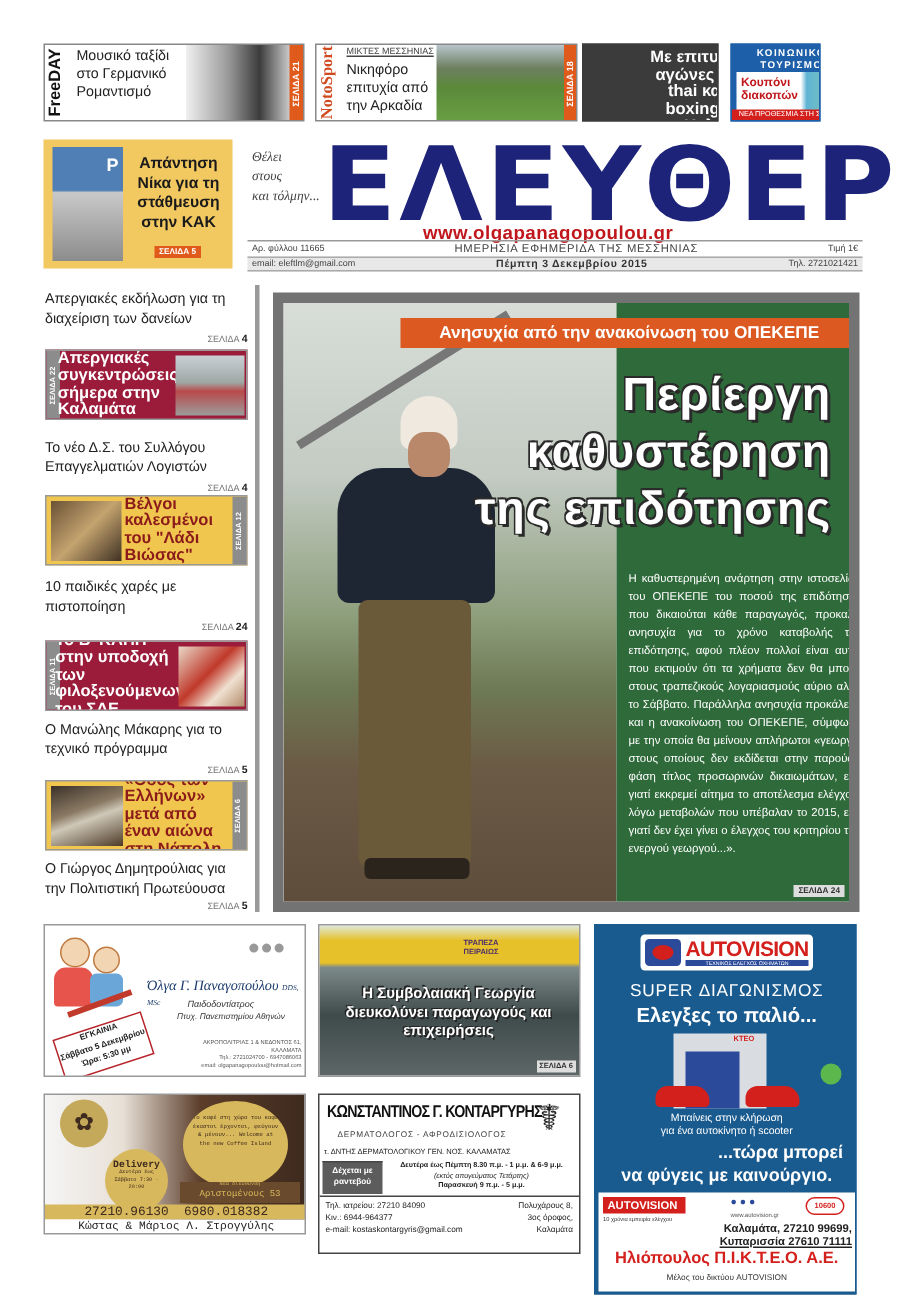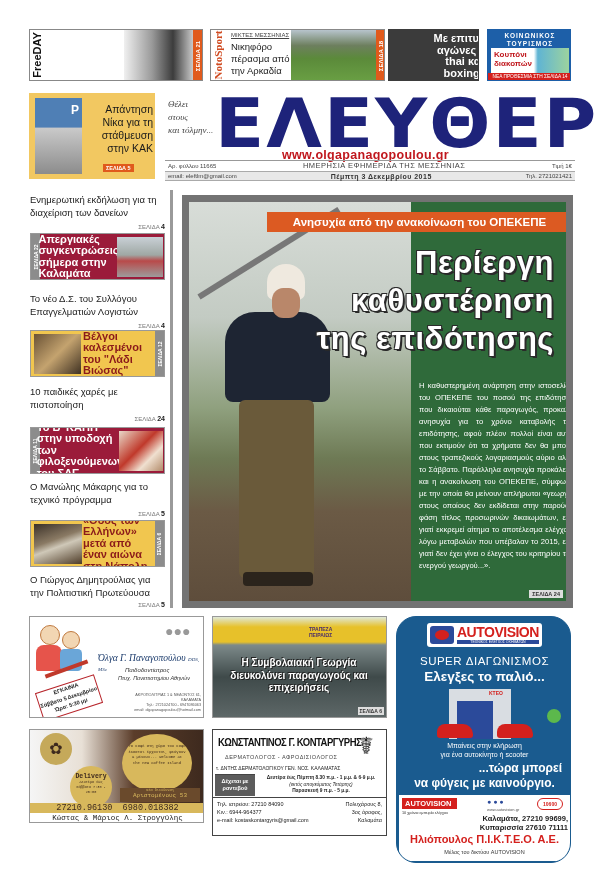--- a/index.html
+++ b/index.html
@@ -56,57 +56,58 @@
   
   .ad { position: absolute; border: 1px solid #999; overflow: hidden; background: #fff; }
 </style>
 </head>
 <body>
 
 <div class="teaser" style="left:29px; width:174px;">
   <div class="vlabel" style="background:#fff;">
     <span style="color:#111;"><span>FreeDAY</span></span>
   </div>
+  <div class="tz-text" style="left:21px; top:2px; width:68px;">Μουσικό ταξίδι στο Γερμανικό Ρομαντισμό</div>
   <div class="abs" style="left:94px; top:0; width:70px; height:52px; background:linear-gradient(90deg,#f0f0f0,#9a9a9a 40%,#3c3c3c 70%,#d0d0d0);"></div>
   <div class="page-tag" style="left:163px; top:0; width:10px; height:52px;">
       <span>ΣΕΛΙΔΑ 21</span>
     </div>
 </div>
 
 <div class="teaser" style="left:210px; width:175px;">
   <div class="vlabel">
     <span style="color:#d04a20; font-family:'Liberation Serif',serif;">NotoSport</span>
   </div>
   <div class="abs" style="left:20px; top:2px; font-size:6px; text-decoration:underline; color:#444;">ΜΙΚΤΕΣ ΜΕΣΣΗΝΙΑΣ</div>
-  <div class="tz-text" style="left:20px; top:11px; width:62px;">Νικηφόρο πέρασμα από την Αρκαδία</div>
+  <div class="tz-text" style="left:20px; top:11px; width:62px;">Νικηφόρο επιτυχία από την Αρκαδία</div>
   <div class="abs" style="left:80px; top:0; width:85px; height:52px; background:linear-gradient(180deg,#b7c4cc 0%,#6d7f5e 30%,#5b8a3a 55%,#6aa044 100%);"></div>
   <div class="page-tag" style="left:165px; top:0; width:10px; height:52px;">
       <span>ΣΕΛΙΔΑ 18</span>
     </div>
 </div>
 
 <div class="teaser" style="left:388px; width:91px; background:#3b3b3b; border-color:#3b3b3b;">
   <div class="abs" style="left:4px; top:3px; width:83px; text-align:right; color:#fff; font-weight:bold; font-size:11px; line-height:11.5px;margin-left:32px;">Με επιτυχία οι αγώνες muay thai και kick boxing στην Καλαμάτα</div>
 </div>
 
-<div class="teaser" style="left:487px; width:84px; background:#1d5fa8; border-color:#1d5fa8;">
+<div class="teaser" style="left:487px; width:60px; background:#1d5fa8; border-color:#1d5fa8;">
   <div class="abs" style="left:0; top:2px; width:84px; text-align:center; color:#fff; font-weight:bold; font-size:6.5px; line-height:7.5px; letter-spacing:1px;">
     <div>ΚΟΙΝΩΝΙΚΟΣ</div>
     <div>ΤΟΥΡΙΣΜΟΣ</div>
   </div>
   <div class="abs" style="left:3px; top:18px; width:78px; height:26px; background:linear-gradient(90deg,#fff 0%,#fff 55%,#5fb4d4 60%,#9dd39e 100%);"></div>
   <div class="abs" style="left:6px; top:20px; width:40px; color:#c0171d; font-weight:bold; font-size:8px; line-height:9px;">Κουπόνι διακοπών</div>
   <div class="abs" style="left:0; bottom:0; width:84px; height:7px; background:#d4201d; color:#fff; font-size:4.8px; text-align:center; line-height:7px;">ΝΕΑ ΠΡΟΘΕΣΜΙΑ ΣΤΗ ΣΕΛΙΔΑ 14</div>
 </div>
 
 <div class="abs" style="left:29px; top:93px; width:126px; height:86px; background:#f2c861;">
   <div class="abs" style="left:6px; top:5px; width:47px; height:76px; background:linear-gradient(180deg,#4f7fb5 0%,#4f7fb5 38%,#c9c9c9 40%,#8c8c8c 100%);">
     <div class="abs" style="right:3px; top:5px; color:#fff; font-weight:bold; font-size:12px;">P</div>
   </div>
-  <div class="abs" style="left:56px; top:10px; width:68px; text-align:right; color:#1a1a1a; font-weight:normal; font-size:10.5px; line-height:13px;">Απάντηση Νίκα για τη στάθμευση στην ΚΑΚ</div>
+  <div class="abs" style="left:56px; top:10px; width:68px; text-align:center; color:#1a1a1a; font-weight:bold; font-size:10.5px; line-height:13px;">Απάντηση Νίκα για τη στάθμευση στην ΚΑΚ</div>
   <div class="abs" style="left:74px; top:71px; background:#e05a1c; color:#fff; font-size:5.5px; padding:1px 3px; font-weight:bold;">ΣΕΛΙΔΑ 5</div>
 </div>
 
 <div class="motto">
   <div>Θέλει</div>
   <div>στους</div>
   <div>και τόλμην...</div>
 </div>
 <div class="logo">ΕΛΕΥΘΕΡΙΑ</div>
 <div class="url">www.olgapanagopoulou.gr</div>
@@ -115,21 +116,21 @@
   <span class="center">ΗΜΕΡΗΣΙΑ ΕΦΗΜΕΡΙΔΑ ΤΗΣ ΜΕΣΣΗΝΙΑΣ</span>
   <span>Τιμή 1€</span>
 </div>
 <div class="infobar two">
   <span>email: eleftlm@gmail.com</span>
   <span class="center">Πέμπτη 3 Δεκεμβρίου 2015</span>
   <span>Τηλ. 2721021421</span>
 </div>
 
 <div class="lc-item" style="top:193px;">
-  <div>Ενημερωτική εκδήλωση για τη διαχείριση των δανείων</div>
+  <div>Απεργιακές εκδήλωση για τη διαχείριση των δανείων</div>
   <div class="lc-page" style="top:27px;"><span>ΣΕΛΙΔΑ</span> <b>4</b></div>
 </div>
 
 <div class="lc-box" style="top:233px; background:#9b1b3a;">
   <div class="side" style="left:0;">
       <span>ΣΕΛΙΔΑ 22</span>
     </div>
   <div class="txt" style="left:10px; width:75px; color:#fff;">Απεργιακές συγκεντρώσεις σήμερα στην Καλαμάτα</div>
   <div class="abs" style="left:86px; top:3px; width:46px; height:40px; background:linear-gradient(180deg,#c9d0d6,#9fa8a4 45%,#b94a4a 60%,#9c9c9c);"></div>
 </div>
@@ -224,21 +225,21 @@
     <div>email: olgapanagopoulou@hotmail.com</div>
   </div>
 </div>
 
 <div class="ad" style="left:212px; top:616px; width:175px; height:102px; background:linear-gradient(180deg,#dfe8d8 0%,#e7c12a 10%,#e7c12a 25%,#7d8a8a 28%,#3f4a4a 60%,#5d6767 100%);">
   <div class="abs" style="left:96px; top:9px; width:46px; font-size:5px; color:#4b2e6b; font-weight:bold; line-height:6px;">ΤΡΑΠΕΖΑ ΠΕΙΡΑΙΩΣ</div>
   <div class="abs" style="left:16px; top:40px; width:140px; text-align:center; color:#fff; font-weight:bold; font-size:10px; line-height:12.5px; text-shadow:1px 1px 0 #222,-1px -1px 0 #222;">Η Συμβολαιακή Γεωργία διευκολύνει παραγωγούς και επιχειρήσεις</div>
   <div class="abs" style="right:2px; bottom:2px; background:#ddd; color:#333; font-size:5px; padding:1px 2px; font-weight:bold;">ΣΕΛΙΔΑ 6</div>
 </div>
 
-<div class="ad" style="left:396px; top:616px; width:175px; height:247px; background:#1a5b8f; border-color:#1a5b8f;border-radius:20px;">
+<div class="ad" style="left:396px; top:616px; width:175px; height:247px; background:#1a5b8f; border-color:#1a5b8f;">
   <div class="abs" style="left:30px; top:6px; width:115px; height:24px; background:#fff; border-radius:3px;">
     <div class="abs" style="left:3px; top:3px; width:24px; height:18px; background:#2b4a9a; border-radius:3px;">
       <div class="abs" style="left:5px; top:4px; width:14px; height:10px; background:#d4201d; border-radius:50%;"></div>
     </div>
     <div class="abs" style="left:30px; top:1px; color:#d4201d; font-weight:bold; font-size:14px; letter-spacing:-0.5px;">AUTOVISION</div>
     <div class="abs" style="left:30px; top:17px; width:82px; background:#2b4a9a; color:#fff; font-size:3.5px; text-align:center;">ΤΕΧΝΙΚΟΣ ΕΛΕΓΧΟΣ ΟΧΗΜΑΤΩΝ</div>
   </div>
   <div class="abs" style="left:0; top:52px; width:175px; text-align:center; color:#fff; font-weight:bold; font-size:13.5px;">Ελεγξες το παλιό...</div>
   <div class="abs" style="left:0; top:38px; width:175px; text-align:center; color:#fff; font-size:11.5px; letter-spacing:0.5px;">SUPER ΔΙΑΓΩΝΙΣΜΟΣ</div>
   <div class="abs" style="left:52px; top:72px; width:62px; height:50px; background:#d9dde2;">
@@ -252,21 +253,21 @@
   <div class="abs" style="left:0; top:134px; width:175px; text-align:center; color:#fff; font-size:7px;">για ένα αυτοκίνητο ή scooter</div>
   <div class="abs" style="left:0; top:144px; width:165px; text-align:right; color:#fff; font-weight:bold; font-size:12px;">...τώρα μπορεί</div>
   <div class="abs" style="left:0; top:159px; width:175px; text-align:center; color:#fff; font-weight:bold; font-size:12px;">να φύγεις με καινούργιο.</div>
   <div class="abs" style="left:2px; top:178px; width:171px; height:66px; background:#fff;">
     <div class="abs" style="left:3px; top:3px; width:55px; background:#d4201d; color:#fff; font-weight:bold; font-size:7.5px; padding:1px 3px;">AUTOVISION</div>
     <div class="abs" style="left:3px; top:16px; width:55px; font-size:3.8px; color:#333;">10 χρόνια εμπειρία ελέγχου</div>
     <div class="abs" style="left:88px; top:3px; font-size:7px; color:#2b4a9a;">● ● ●</div>
     <div class="abs" style="left:138px; top:3px; width:26px; height:12px; border:1px solid #d4201d; border-radius:6px; color:#d4201d; font-size:5px; text-align:center; line-height:10px; font-weight:bold;">10600</div>
     <div class="abs" style="left:88px; top:12px; font-size:4px; color:#555;">www.autovision.gr</div>
     <div class="abs" style="left:62px; top:19px; width:107px; text-align:right; font-weight:bold; font-size:7.5px; color:#222;">Καλαμάτα, 27210 99699,</div>
-    <div class="abs" style="left:62px; top:28px; width:107px; text-align:right; font-weight:bold; font-size:7.5px; color:#222;">Κυπαρισσία 27610 71111</div>
+    <div class="abs" style="left:62px; top:28px; width:107px; text-align:right; font-weight:bold; font-size:7.5px; color:#222;text-decoration:underline;">Κυπαρισσία 27610 71111</div>
     <div class="abs" style="left:0; top:38px; width:171px; text-align:center; color:#d4201d; font-weight:bold; font-size:11px;">Ηλιόπουλος Π.Ι.Κ.Τ.Ε.Ο. Α.Ε.</div>
     <div class="abs" style="left:0; top:54px; width:171px; text-align:center; color:#333; font-size:5.5px;">Μέλος του δικτύου AUTOVISION</div>
   </div>
 </div>
 
 <div class="ad" style="left:29px; top:729px; width:175px; height:94px; background:linear-gradient(90deg,#f5f5f5 0%,#e8e0d6 30%,#5b3d2a 60%,#3e2a1e 100%);">
   <div class="abs" style="left:10px; top:3px; width:32px; height:32px; background:#c5a95a; border-radius:50%; color:#3e2a1e; text-align:center; line-height:32px; font-size:16px;">✿</div>
   <div class="abs" style="left:92px; top:4px; width:70px; height:58px; background:#d8b85c; border-radius:50%; font-family:'Liberation Mono',monospace; font-size:3.8px; line-height:5.5px; color:#3e2a1e; text-align:center; padding:10px 6px 0 6px; overflow:hidden;">Το καφέ στη χώρα του καφέ έκαστοι έρχονται, φεύγουν &amp; μένουν... Welcome at the new Coffee Island</div>
   <div class="abs" style="left:40px; top:36px; width:42px; height:42px; background:#d8b85c; border-radius:50%; text-align:center; font-family:'Liberation Mono',monospace; color:#3e2a1e;">
     <div style="font-size:6.5px; font-weight:bold; padding-top:7px;">Delivery</div>

